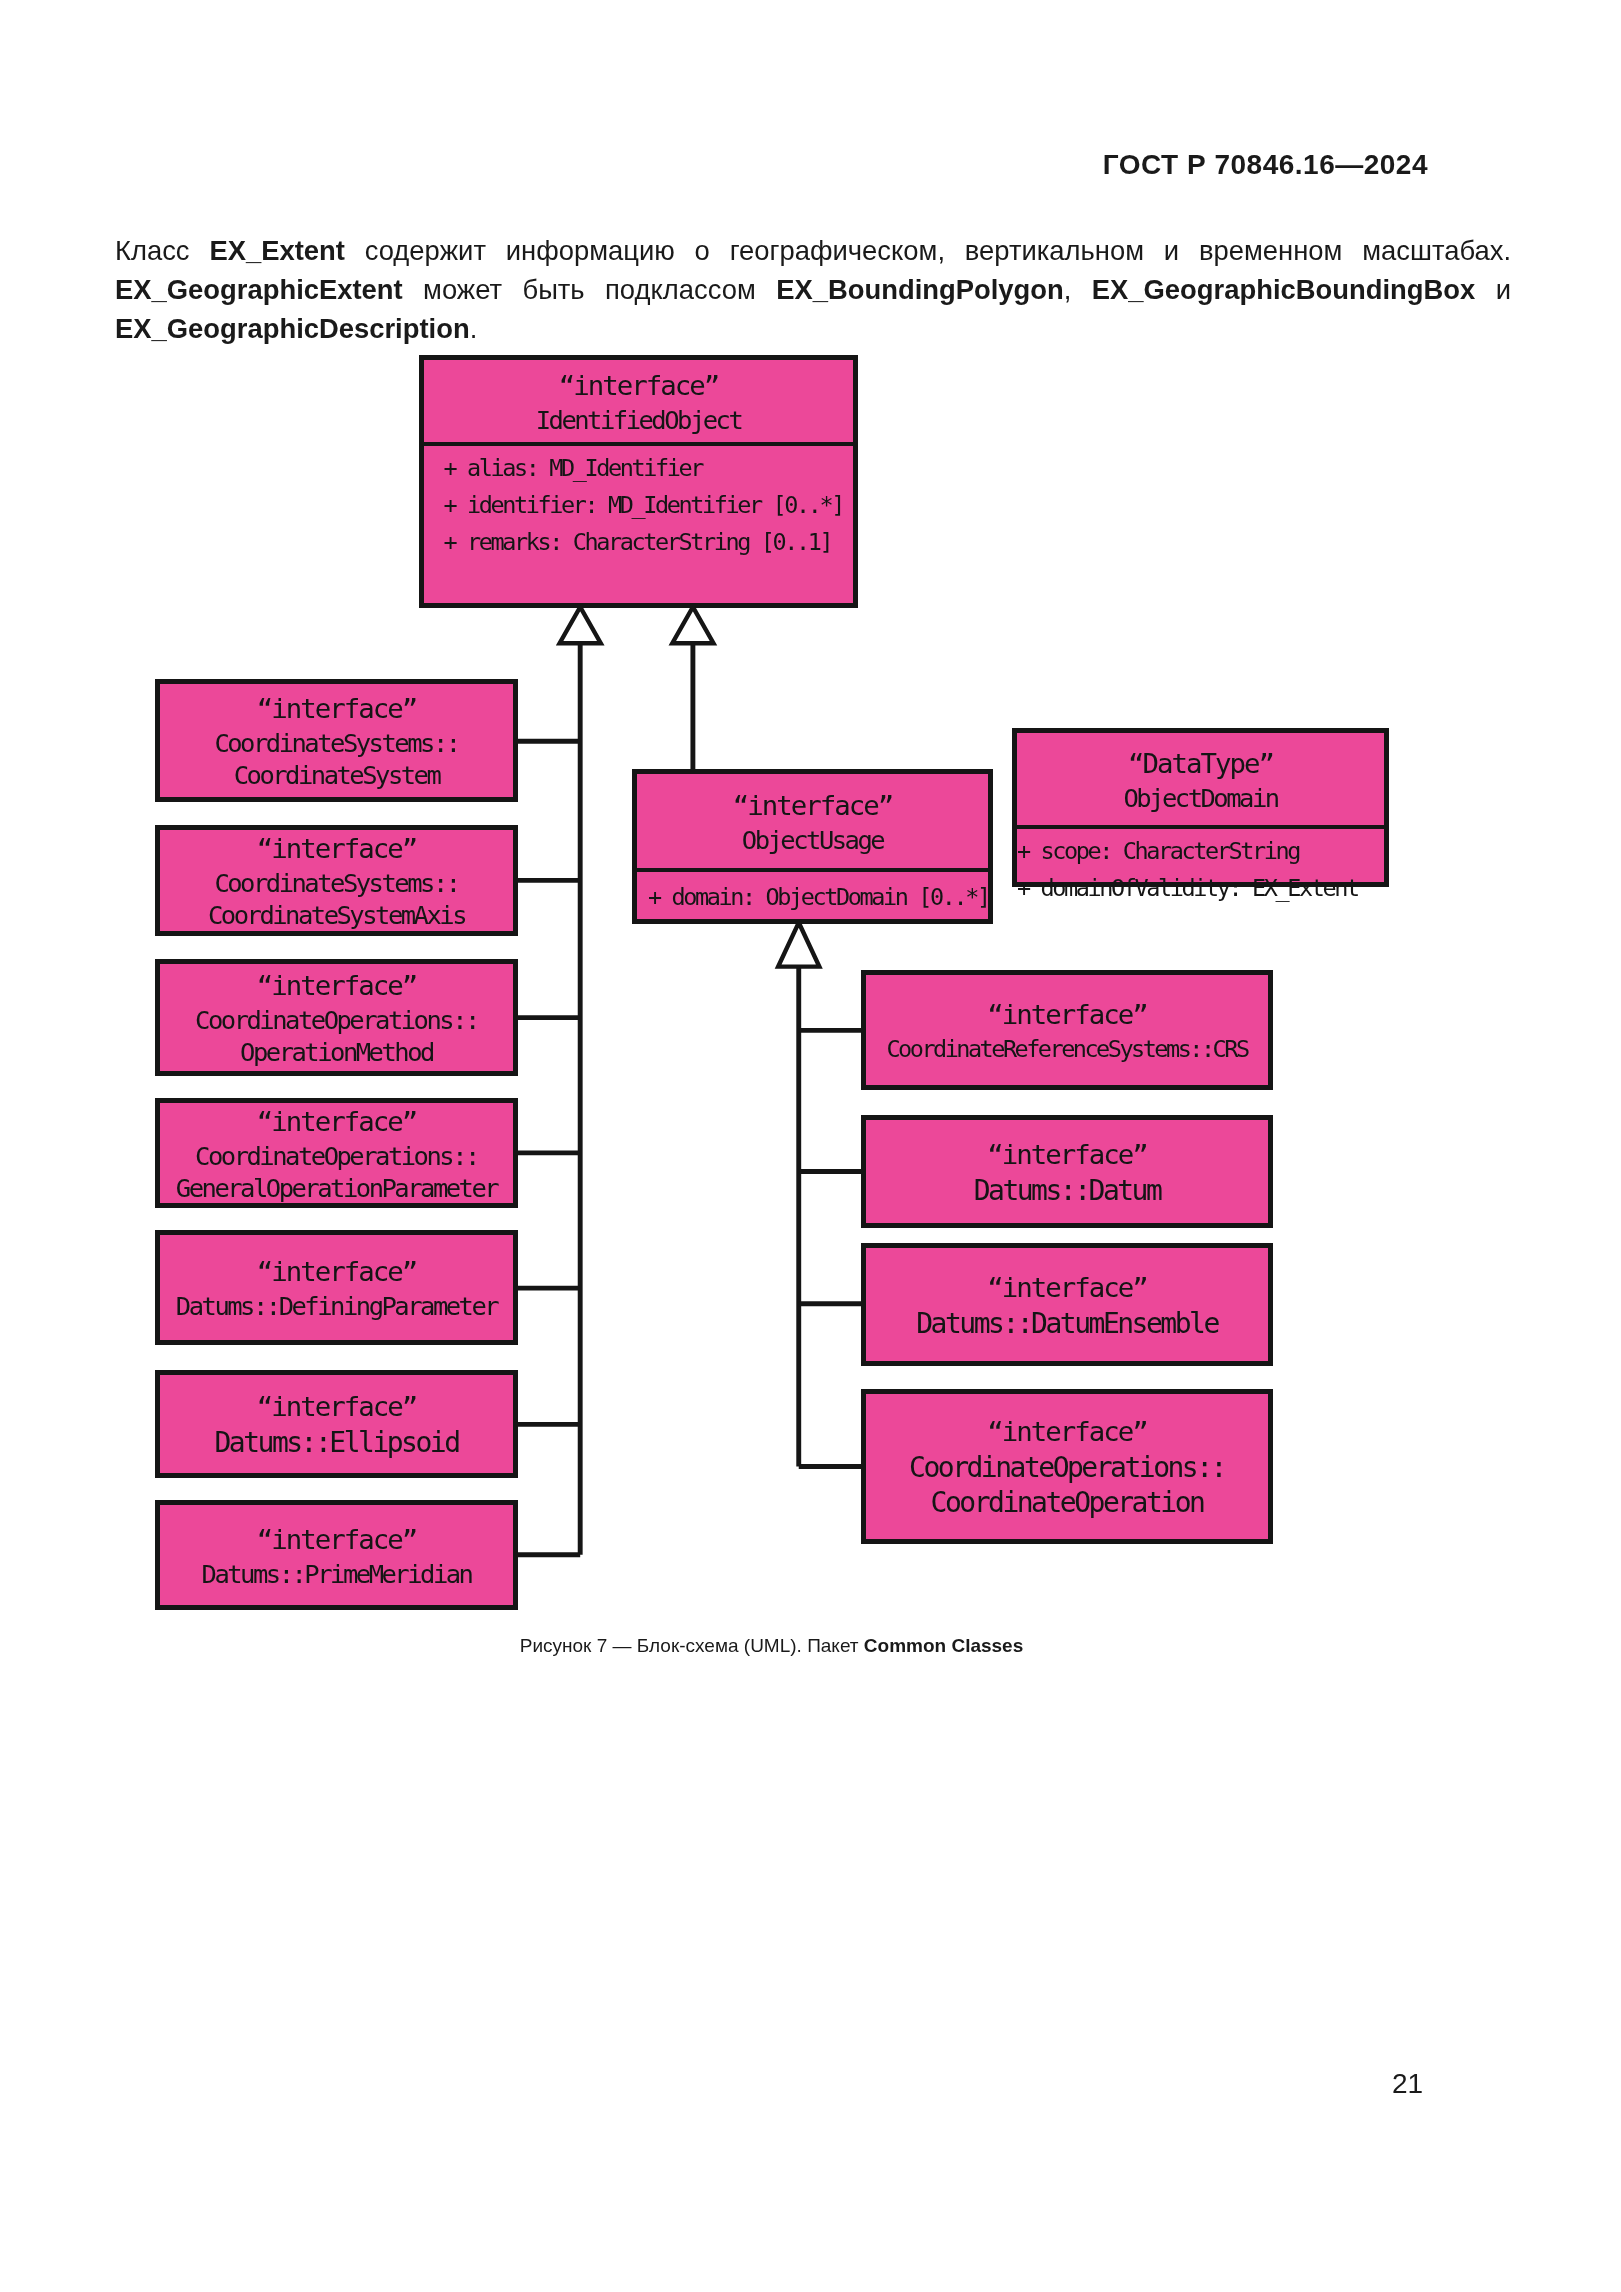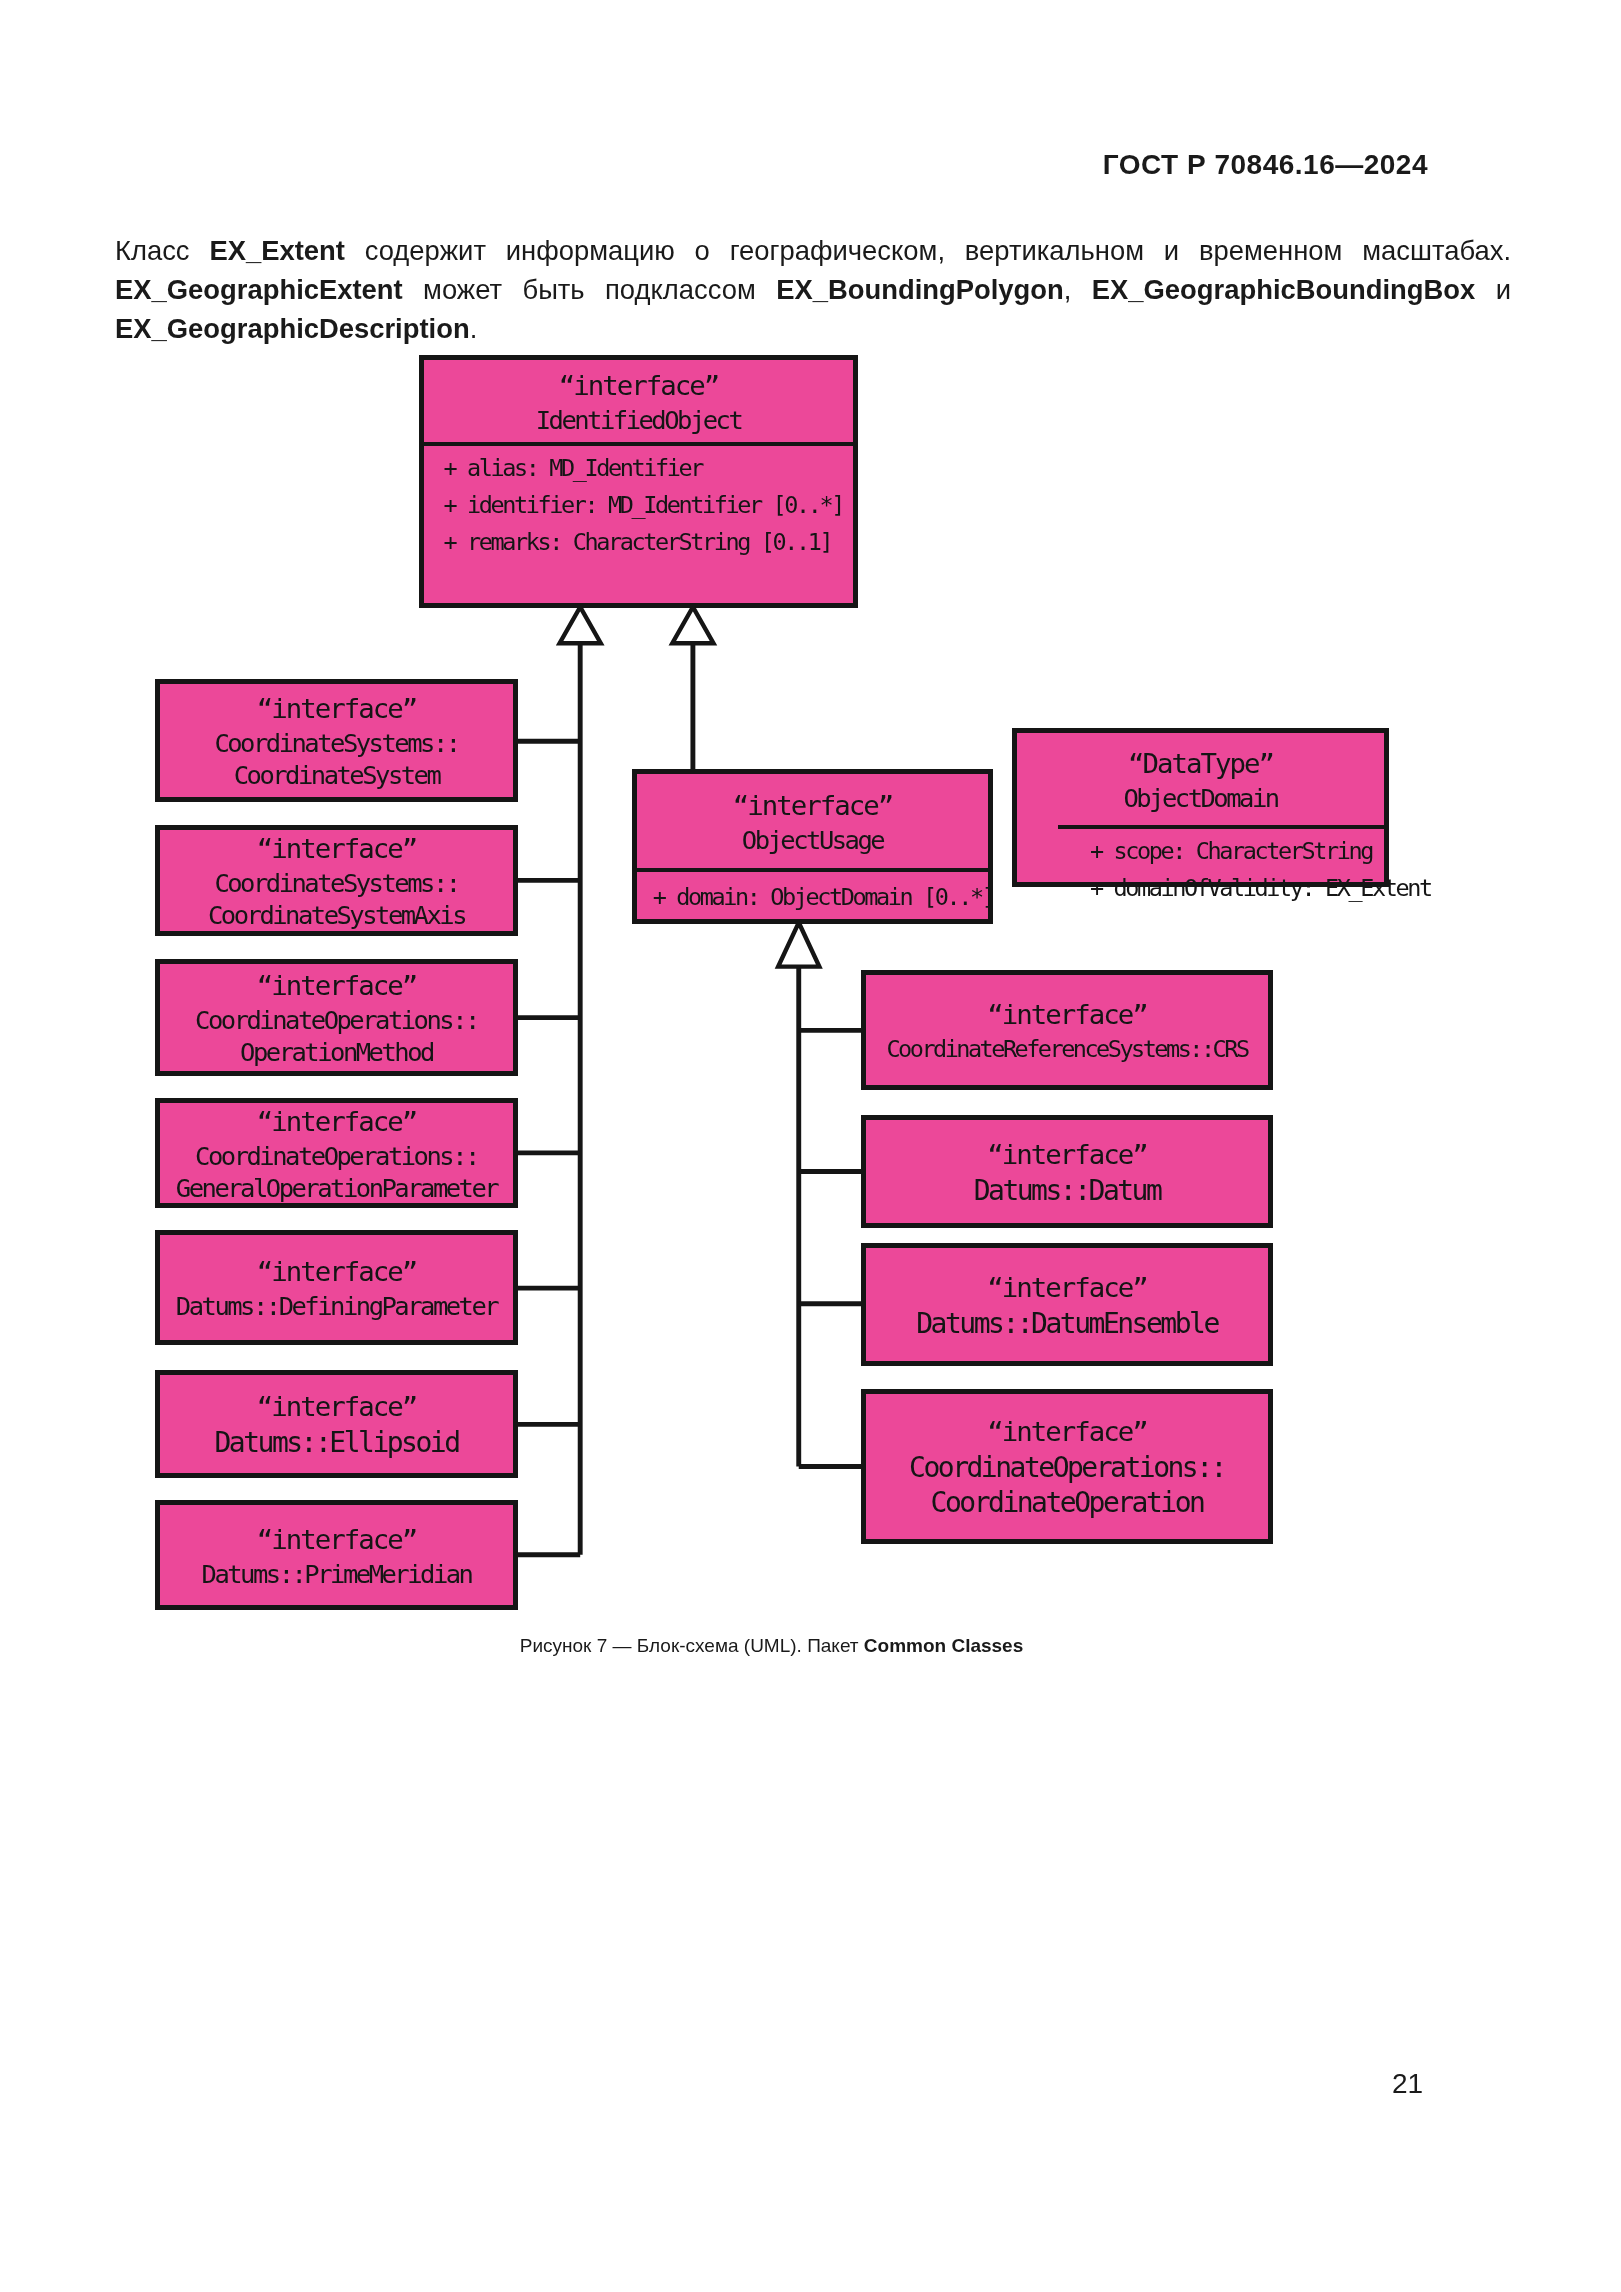--- a/index.html
+++ b/index.html
@@ -44,21 +44,21 @@
   .head.fixed { flex:none; }
   .stereo   { font-size:27.4px; letter-spacing:-2px;   line-height:37px; white-space:nowrap; }
   .cls-name { font-size:25.5px; letter-spacing:-2.5px; line-height:32px; white-space:nowrap; }
   .cls-name.small { font-size:23.5px; }
   .cls-name.big   { font-size:28px; line-height:35px; }
   .attrs {
     border-top:4.9px solid #151515; text-align:left;
     padding:3.9px 3.9px 0 19.6px;
   }
   .attr { font-size:23.5px; letter-spacing:-2.4px; line-height:37px; white-space:nowrap; }
-  .attrs.center1 { padding-left:15.7px; display:flex; align-items:center; }
+  .attrs.center1 { padding-left:15.7px; display:flex; align-items:center;justify-content:center; }
   .attrs.center1 .attr { line-height:29px; }
 </style>
 </head>
 <body>
 
 <div class="doc-header">
   <span>ГОСТ Р 70846.16—2024</span>
 </div>
 
 <p class="intro"><span>Класс </span><b>EX_Extent</b><span> содержит информацию о географическом, вертикальном и временном масштабах. </span><b>EX_GeographicExtent</b><span> может быть подклассом </span><b>EX_BoundingPolygon</b><span>, </span><b>EX_GeographicBoundingBox</b><span> и </span><b>EX_GeographicDescription</b><span>.</span></p>
@@ -165,21 +165,21 @@
     <div class="attrs center1" style="flex:1; padding-left:15.7px;">
       <div class="attr">+ domain: ObjectDomain [0..*]</div>
     </div>
   </div>
 
   <div class="uml-box" style="left:1012px; top:728px; width:377px; height:159px;">
     <div class="head fixed" style="height:92px;">
       <div class="stereo">“DataType”</div>
       <div class="cls-name">ObjectDomain</div>
     </div>
-    <div class="attrs" style="padding-left:32px;margin-left:41px;">
+    <div class="attrs" style="padding-left:0;">
       <div class="attr">+ scope: CharacterString</div>
       <div class="attr">+ domainOfValidity: EX_Extent</div>
     </div>
   </div>
 
   <div class="uml-box" style="left:861px; top:970px; width:412px; height:120px;">
     <div class="head">
       <div class="stereo">“interface”</div>
       <div class="cls-name small">CoordinateReferenceSystems::CRS</div>
     </div>

